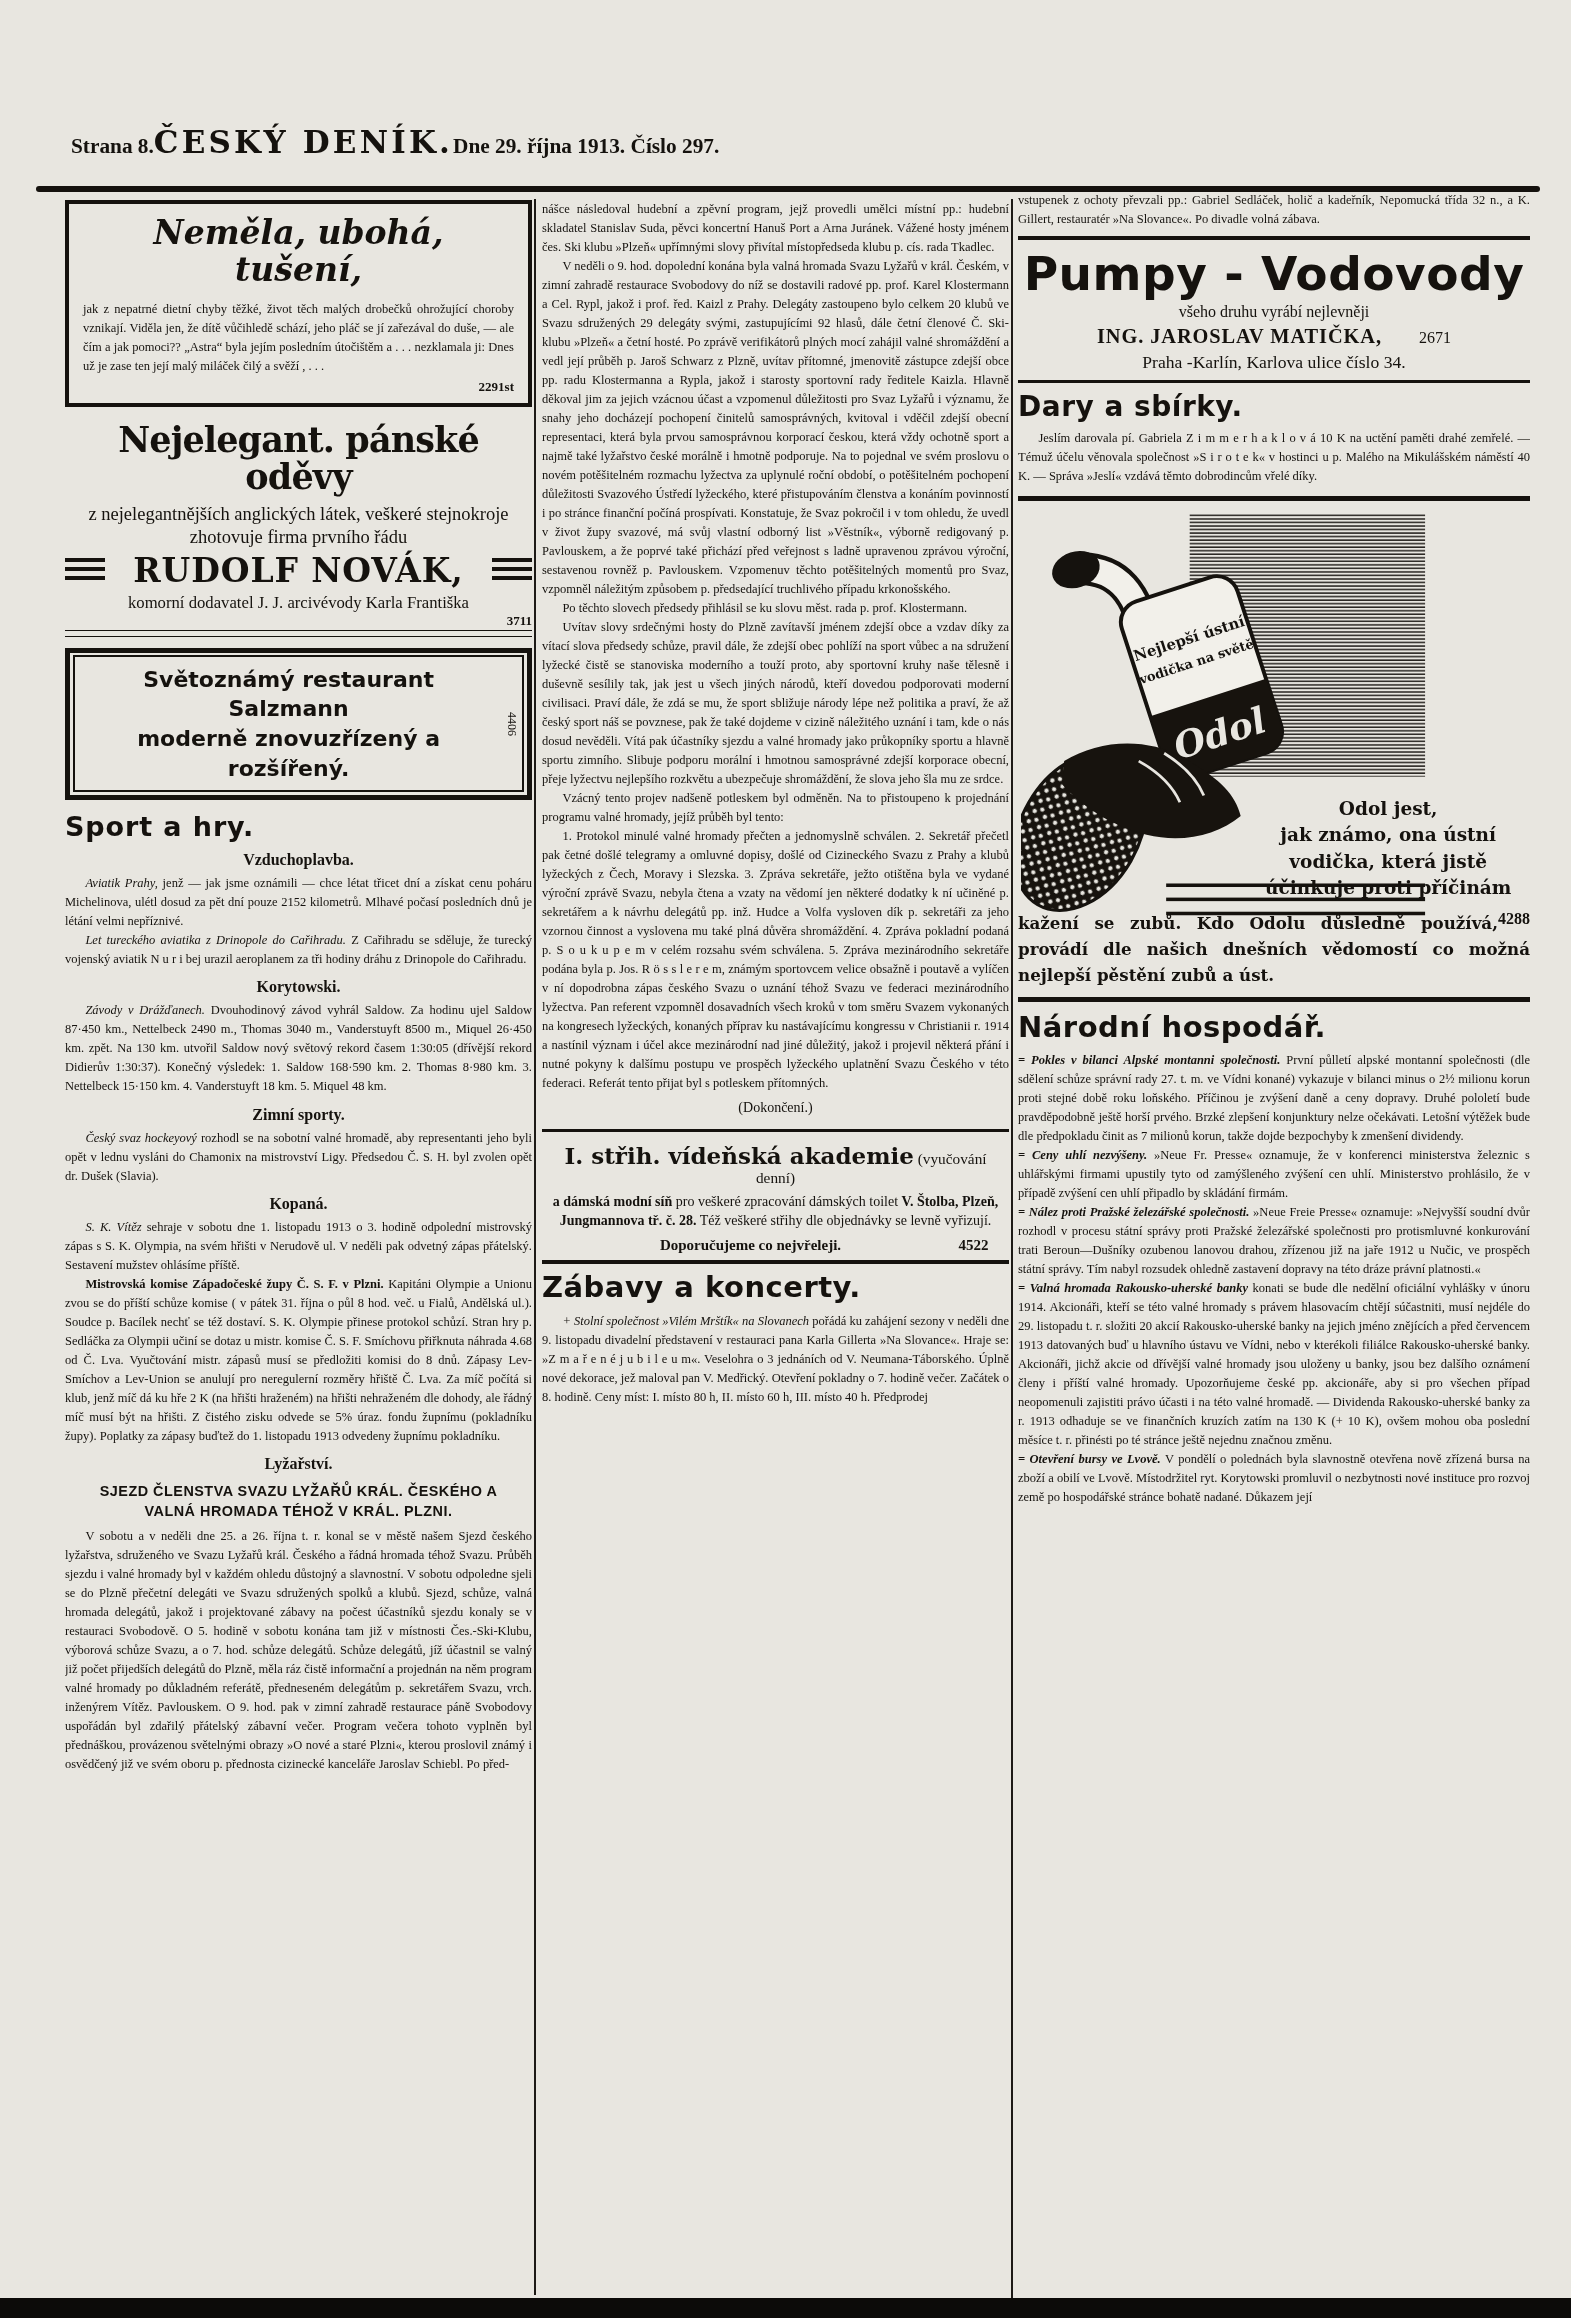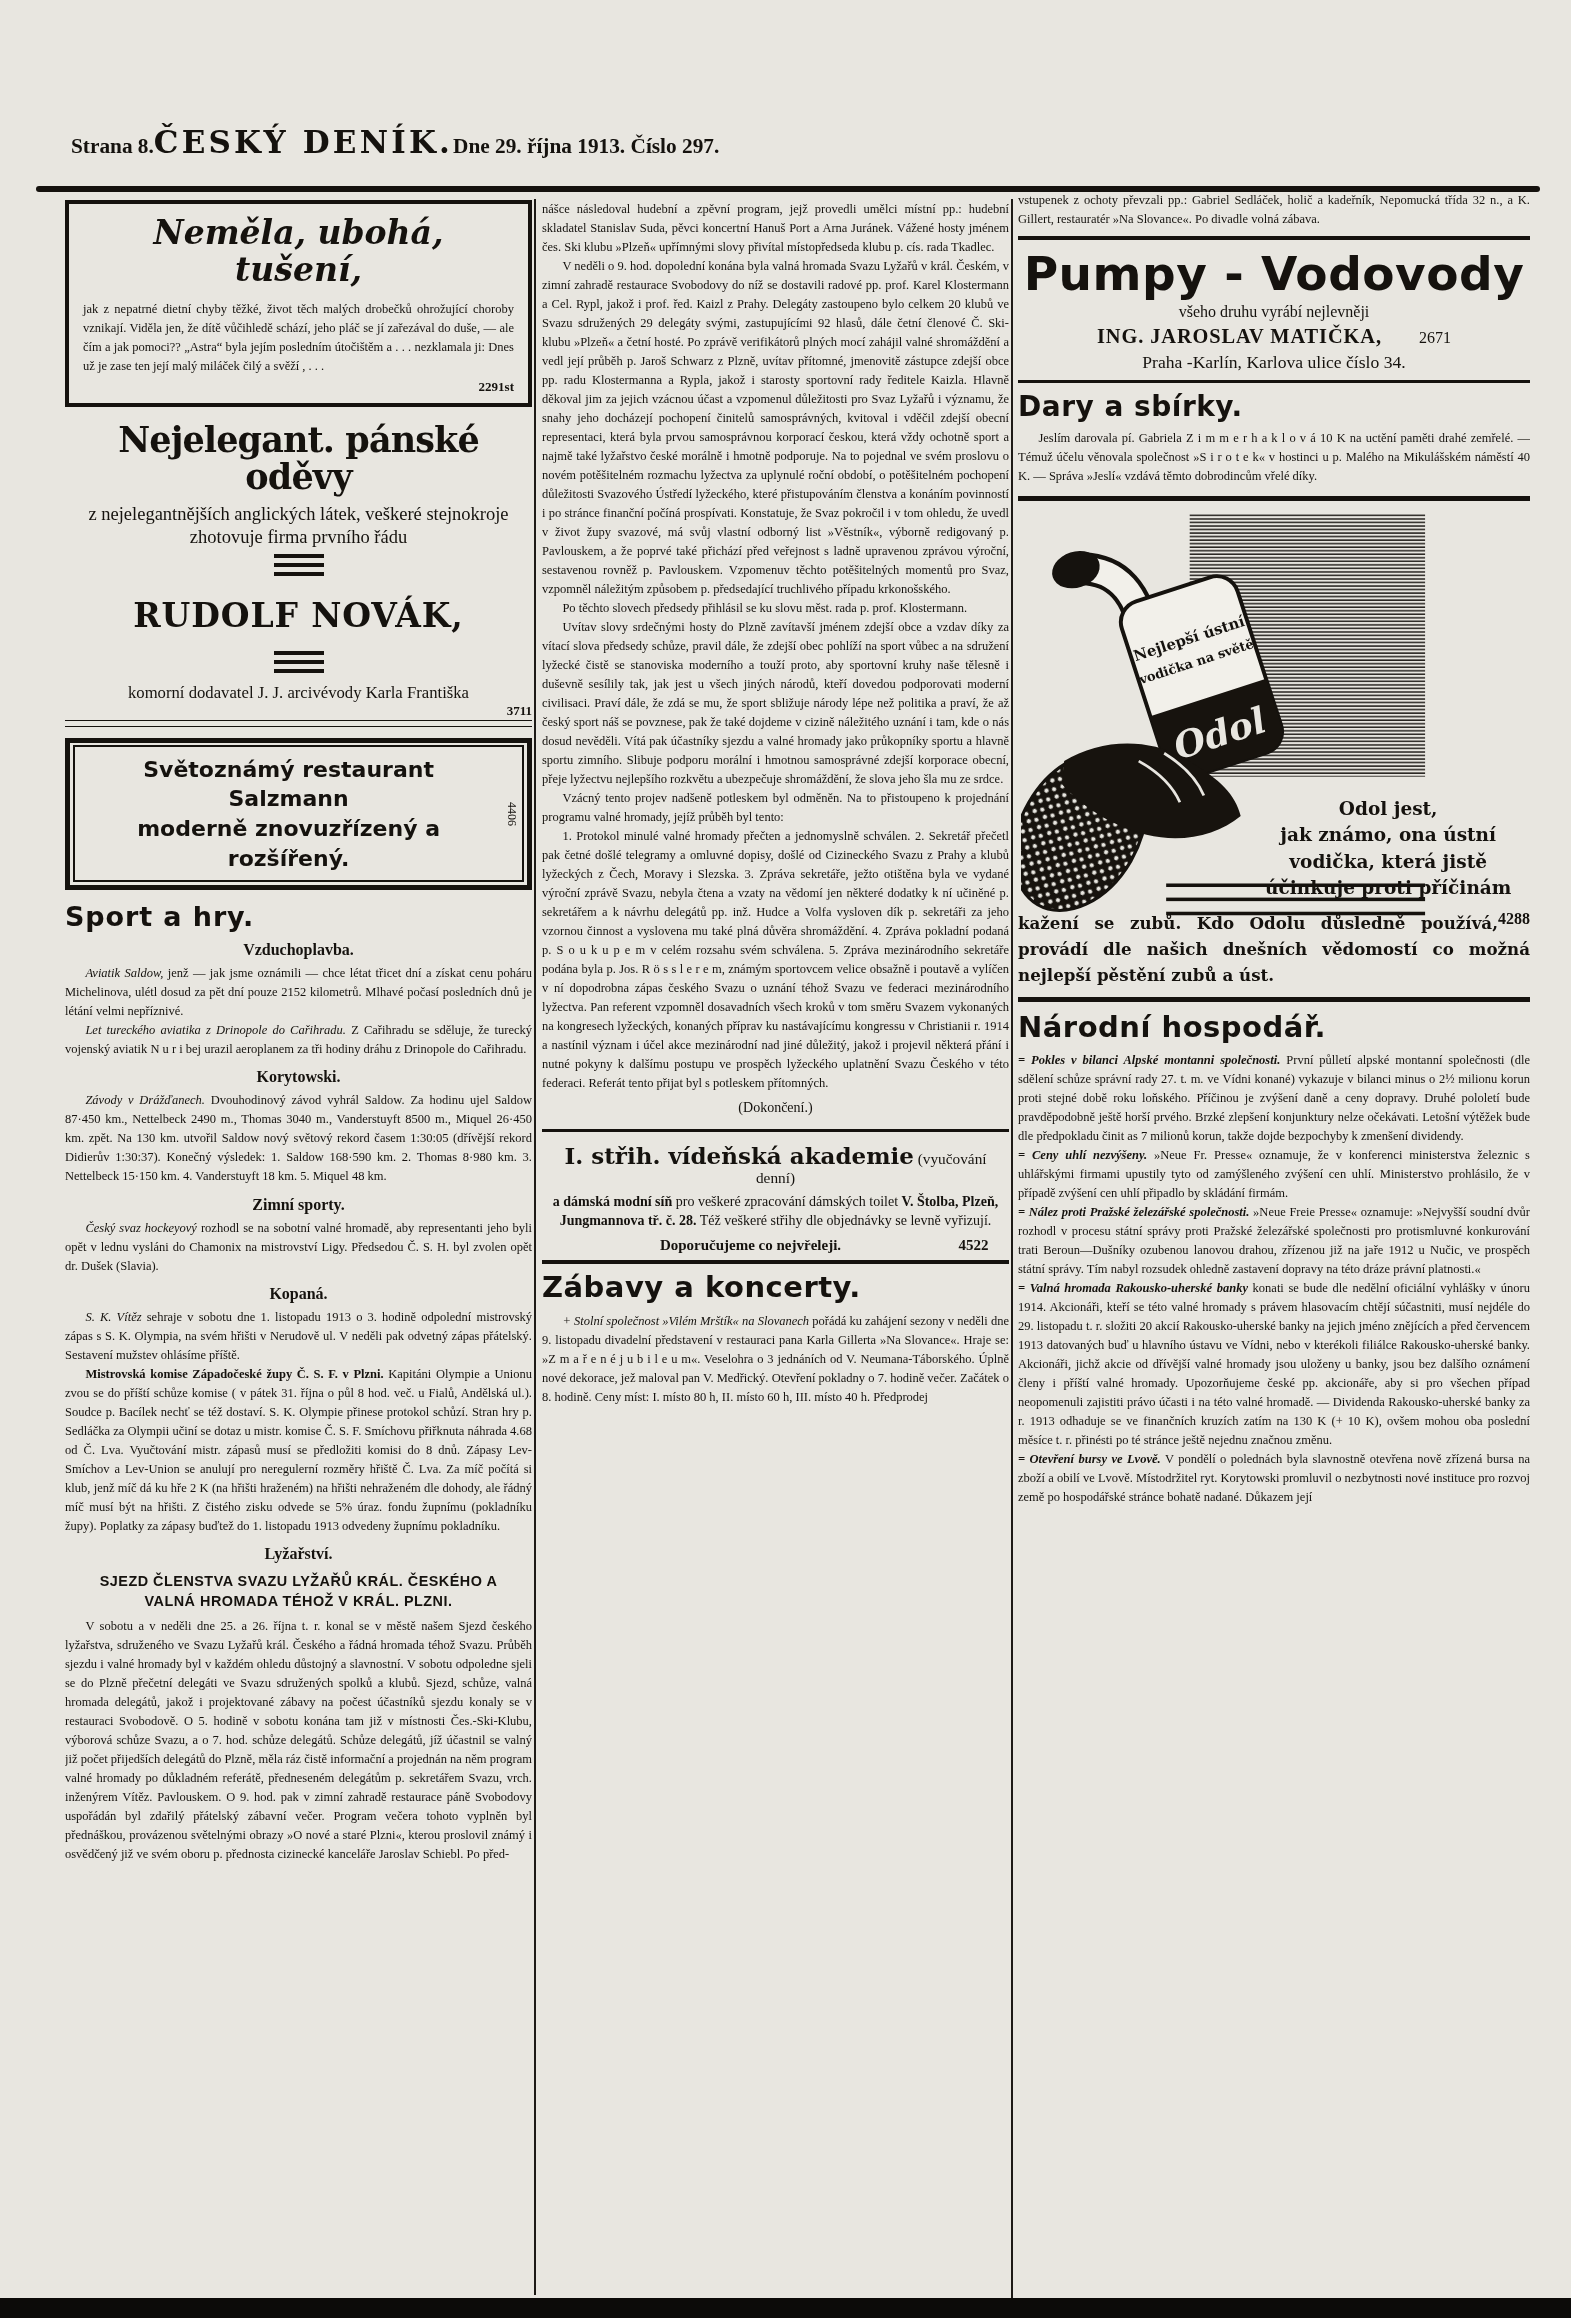--- a/index.html
+++ b/index.html
@@ -37,21 +37,21 @@
   .sjezd-head{text-align:center;font:700 14.4px/19.5px "Liberation Sans",sans-serif;letter-spacing:0.5px;margin:8.3px 11px 5.6px;}
   .ad-num-line{text-align:right;font:700 13px "Liberation Serif",serif;margin-top:2.8px;}
   
   .astra-box{border:4.6px solid #15120e;padding:11px 14px 8.3px;margin-bottom:15px;}
   .astra-title{text-align:center;font:700 italic 33px/1.12 "DejaVu Serif",serif;font-style:italic;margin-bottom:11px;}
   .astra-body{font:12.5px/19px "Liberation Serif",serif;text-align:justify;margin:0;}
   
   .novak-ad{text-align:center;margin-bottom:11px;}
   .novak-head{font:700 35px/1.05 "DejaVu Serif",serif;letter-spacing:-0.9px;}
   .novak-sub{font:18.5px/23px "Liberation Serif",serif;margin:7.4px 0 5.6px;}
-  .novak-name-row{display:flex;align-items:center;justify-content:center;gap:19px;flex-direction:column;}
+  .novak-name-row{display:flex;align-items:center;justify-content:center;gap:28px;}
   .hatch-mark{width:50px;height:26px;background:repeating-linear-gradient(180deg,#15120e 0 4.2px,rgba(0,0,0,0) 4.2px 8.8px);}
   .novak-name{font:700 33px/1 "DejaVu Serif",serif;letter-spacing:0.9px;white-space:nowrap;}
   .novak-title{font:16.7px/20.4px "Liberation Serif",serif;margin-top:5.6px;}
   .novak-num{text-align:right;font:700 13px "Liberation Serif",serif;}
   .novak-rule{height:4.2px;border-top:1.9px solid #15120e;border-bottom:1.9px solid #15120e;margin-top:0.9px;}
   
   .salz-box{border:5.6px solid #15120e;padding:2.8px;margin:11px 0 12px;}
   .salz-inner{border:2.3px solid #15120e;position:relative;padding:7.4px 30px 6.5px 10.2px;text-align:center;}
   .salz-line{font:700 22px/1.35 "DejaVu Sans",sans-serif;}
   .salz-num{position:absolute;right:3.7px;top:50%;transform:translateY(-50%);writing-mode:vertical-rl;font:12px "Liberation Serif",serif;}
@@ -125,21 +125,21 @@
     <div class="salz-inner">
       <div class="salz-line">Světoznámý restaurant Salzmann</div>
       <div class="salz-line">moderně znovuzřízený a rozšířený.</div>
       <span class="salz-num">4406</span>
     </div>
   </section>
 
   <h2 class="sec-head">Sport a hry.</h2>
   <h3 class="sub-head">Vzduchoplavba.</h3>
 
-  <p class="p"><span class="lead-i">Aviatik Saldow,</span><span> jenž — jak jsme oznámili — chce létat třicet dní a získat cenu poháru Michelinova, ulétl dosud za pět dní pouze 2152 kilometrů. Mlhavé počasí posledních dnů je létání velmi nepříznivé.</span></p>
+  <p class="p"><span class="lead-i">Aviatik Prahy,</span><span> jenž — jak jsme oznámili — chce létat třicet dní a získat cenu poháru Michelinova, ulétl dosud za pět dní pouze 2152 kilometrů. Mlhavé počasí posledních dnů je létání velmi nepříznivé.</span></p>
   <p class="p"><span class="lead-i">Let tureckého aviatika z Drinopole do Cařihradu.</span><span> Z Cařihradu se sděluje, že turecký vojenský aviatik N u r i bej urazil aeroplanem za tři hodiny dráhu z Drinopole do Cařihradu.</span></p>
 
   <h3 class="sub-head">Korytowski.</h3>
   <p class="p"><span class="lead-i">Závody v Drážďanech.</span><span> Dvouhodinový závod vyhrál Saldow. Za hodinu ujel Saldow 87·450 km., Nettelbeck 2490 m., Thomas 3040 m., Vanderstuyft 8500 m., Miquel 26·450 km. zpět. Na 130 km. utvořil Saldow nový světový rekord časem 1:30:05 (dřívější rekord Didierův 1:30:37). Konečný výsledek: 1. Saldow 168·590 km. 2. Thomas 8·980 km. 3. Nettelbeck 15·150 km. 4. Vanderstuyft 18 km. 5. Miquel 48 km.</span></p>
 
   <h3 class="sub-head">Zimní sporty.</h3>
   <p class="p"><span class="lead-i">Český svaz hockeyový</span><span> rozhodl se na sobotní valné hromadě, aby representanti jeho byli opět v lednu vysláni do Chamonix na mistrovství Ligy. Předsedou Č. S. H. byl zvolen opět dr. Dušek (Slavia).</span></p>
 
   <h3 class="sub-head">Kopaná.</h3>
   <p class="p"><span class="lead-i">S. K. Vítěz</span><span> sehraje v sobotu dne 1. listopadu 1913 o 3. hodině odpolední mistrovský zápas s S. K. Olympia, na svém hřišti v Nerudově ul. V neděli pak odvetný zápas přátelský. Sestavení mužstev ohlásíme příště.</span></p>

